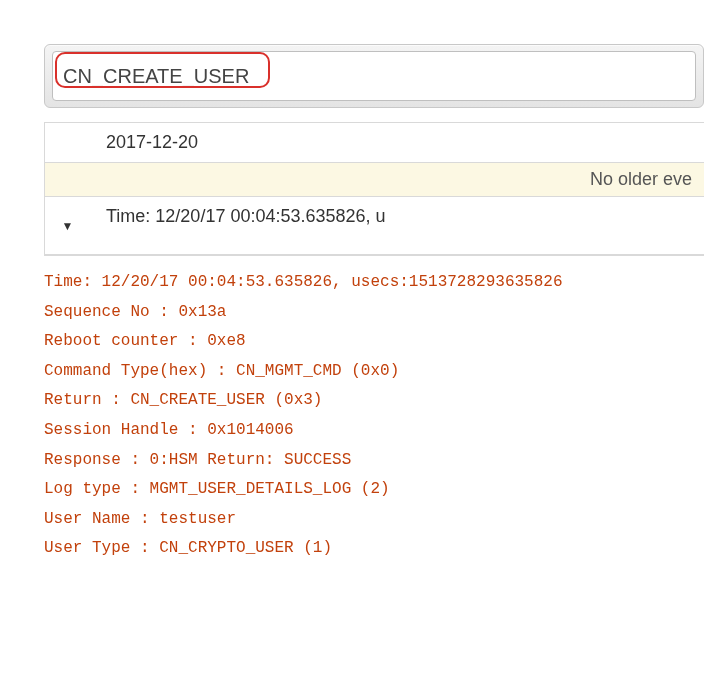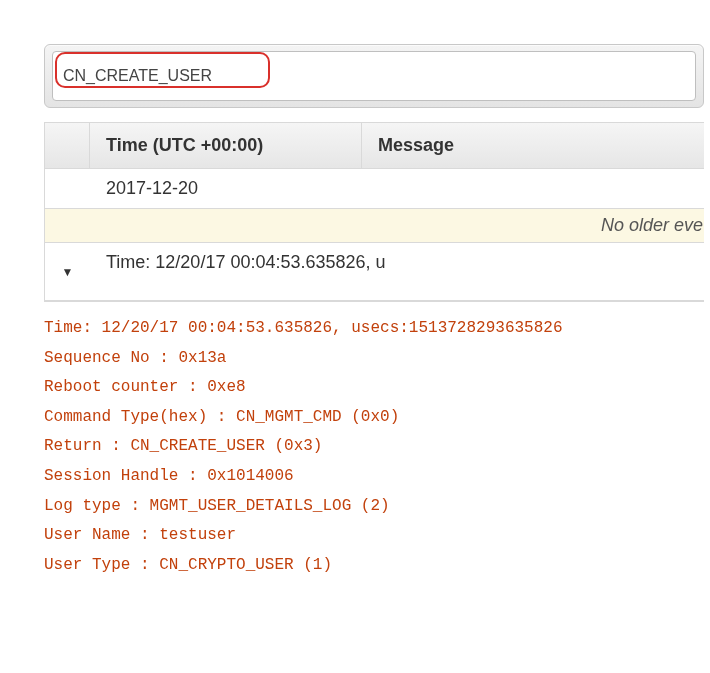--- a/index.html
+++ b/index.html
@@ -12,21 +12,21 @@
     border-radius: 6px;
     padding: 6px 7px;
     box-shadow: inset 0 1px 0 rgba(255,255,255,0.6);
   }
   .search-input {
     width: 100%;
     height: 36px;
     border: 1px solid #bfbfbf;
     border-radius: 4px;
     padding: 24px 10px;
-    font-size: 16px;
+    font-size: 20px;
     color: #444;
     background: #fff;
     outline: none;
   }
   .annotation {
     position: absolute;
     left: 55px;
     top: 52px;
     width: 215px;
     height: 36px;
@@ -55,24 +55,23 @@
   .header-row .col-expand,
   .header-row .col-time,
   .header-row .col-msg {
     border-right: 1px solid #d9d9d9;
   }
   .header-row .col-msg { border-right: none; }
   .date-row { background: #fff; justify-content: flex-end; }
   .date-row .col-time { padding-top:9px; padding-bottom:9px; }
   .older-row {
     background: #fcf8e3;
-    font-style: italic;
     color: #555;
     text-align: right;
-    padding-right: 1px;
+    padding-right: 12px;
     white-space: nowrap;
   }
   .older-row .inner { padding: 6px 0 6px 16px; text-align: right; }
   .data-row {
     display: flex;
     border-bottom: 1px solid #d9d9d9;
     background: #fff;
     white-space: nowrap;
   }
   .data-row .col-time { padding-top:9px; padding-bottom:9px; }
@@ -92,25 +91,20 @@
 </head>
 <body>
 
 <div class="page">
   <div class="search-bar">
     <input class="search-input" type="text" value="CN_CREATE_USER" style="">
   </div>
   <div class="annotation"></div>
 
   <div class="table">
-    <div class="table-row header-row">
-      <div class="col-expand"></div>
-      <div class="col-time">Time (UTC +00:00)</div>
-      <div class="col-msg">Message</div>
-    </div>
     <div class="table-row date-row">
       <div class="col-expand"></div>
       <div class="col-time">2017-12-20</div>
       <div class="col-msg"></div>
     </div>
     <div class="table-row older-row">
       <div class="inner" style="flex:1;">No older eve</div>
     </div>
     <div class="data-row">
       <div class="col-expand">
@@ -120,17 +114,18 @@
     </div>
   </div>
 
   <div class="details">
     <div>Time: 12/20/17 00:04:53.635826, usecs:1513728293635826</div>
     <div>Sequence No : 0x13a</div>
     <div>Reboot counter : 0xe8</div>
     <div>Command Type(hex) : CN_MGMT_CMD (0x0)</div>
     <div>Return : CN_CREATE_USER (0x3)</div>
     <div>Session Handle : 0x1014006</div>
+    <div>Response : 0:HSM Return: SUCCESS</div>
     <div>Log type : MGMT_USER_DETAILS_LOG (2)</div>
     <div>User Name : testuser</div>
     <div>User Type : CN_CRYPTO_USER (1)</div>
   </div>
 </div>
 
 </body></html>

